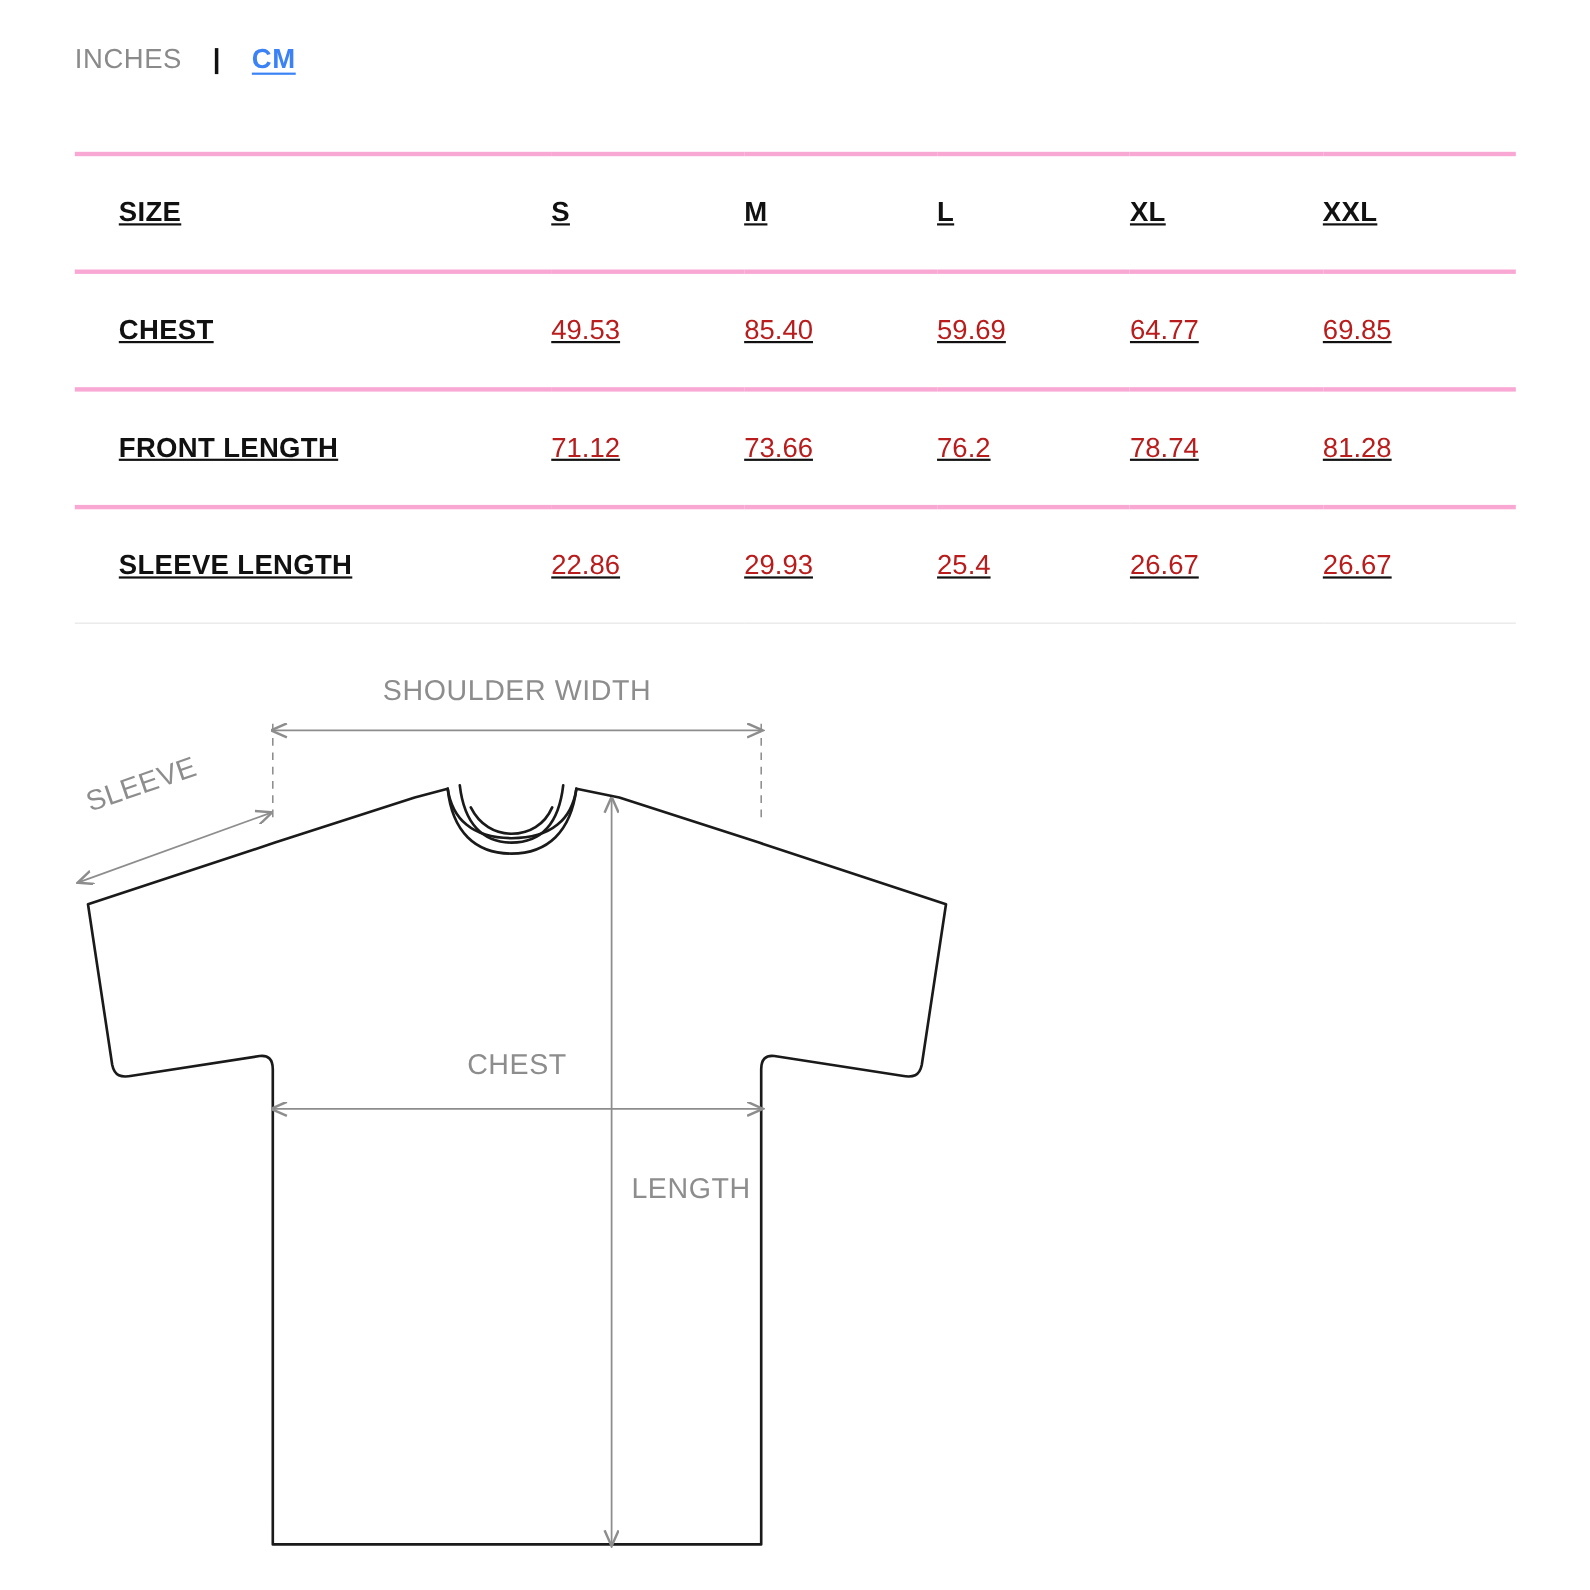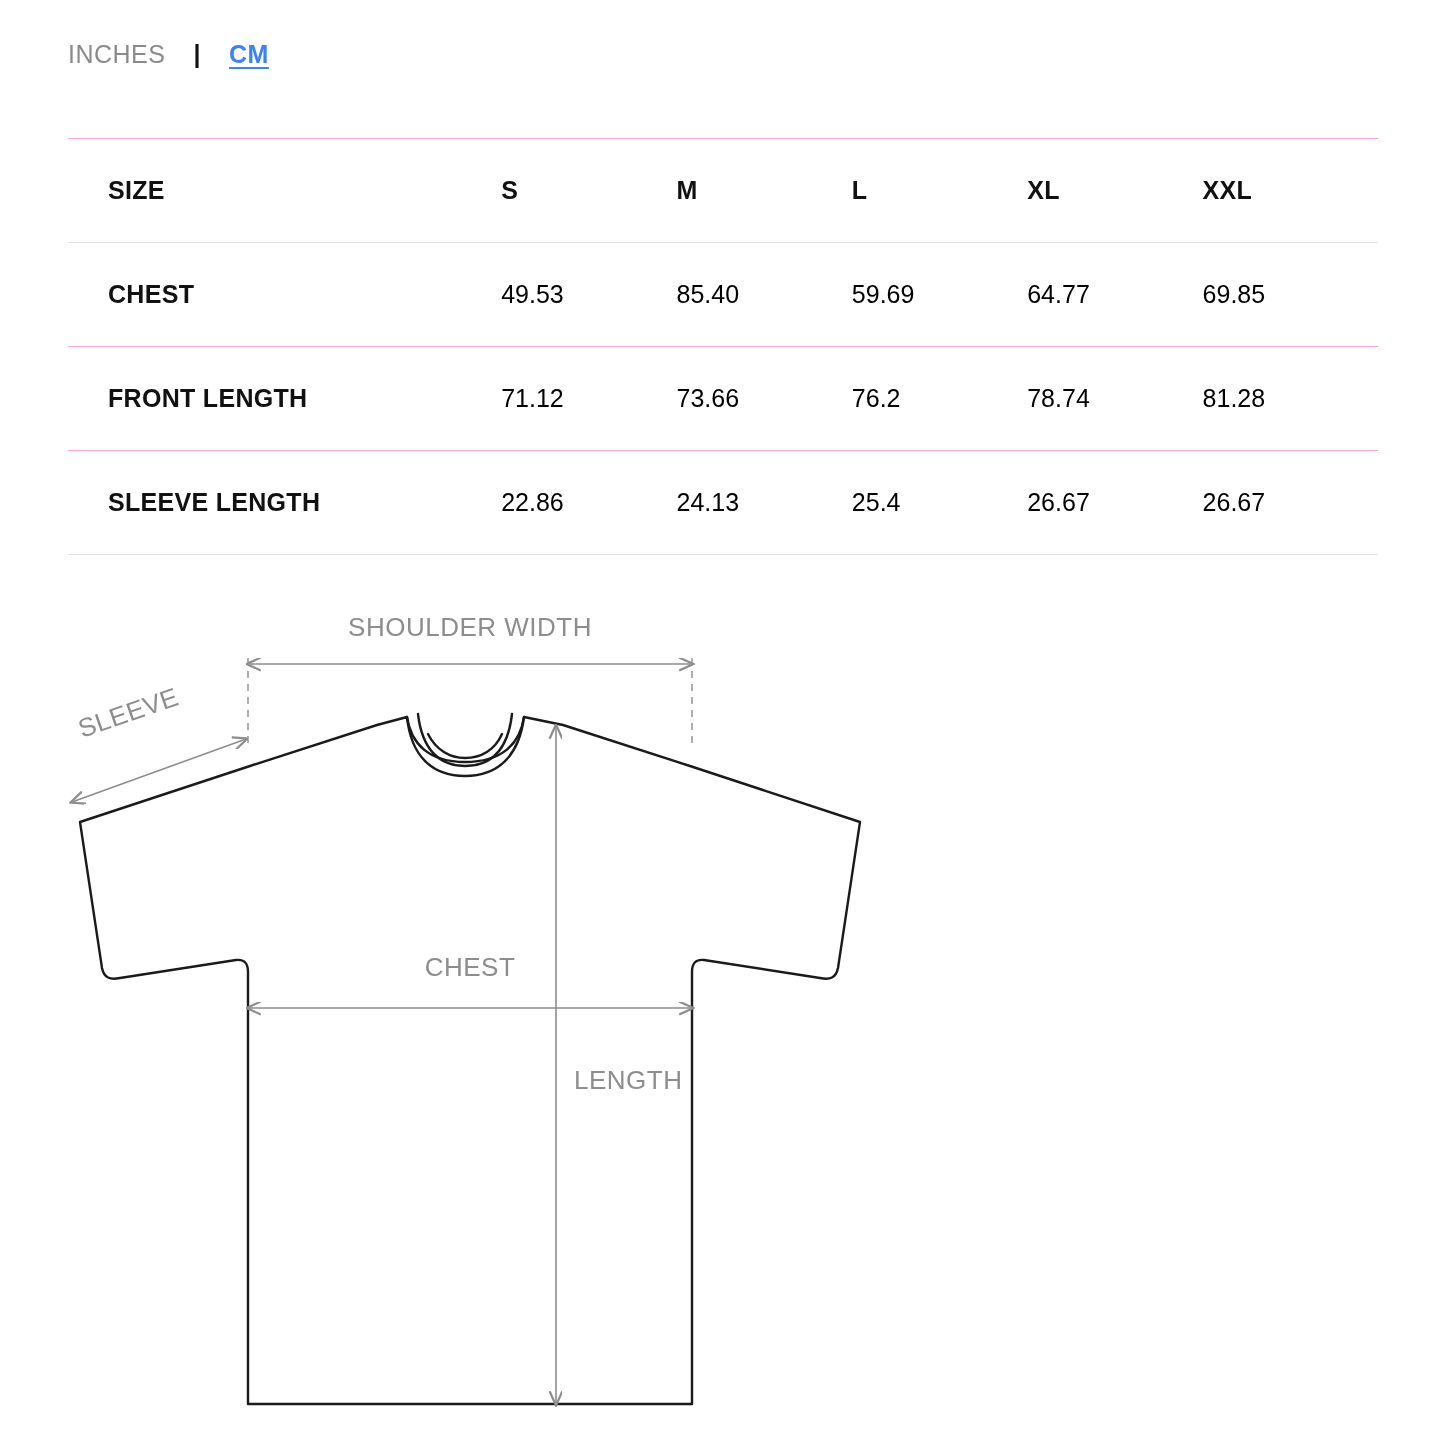--- a/index.html
+++ b/index.html
@@ -52,21 +52,22 @@
 
   
   .size-table {
     position: absolute;
     left: 68px;
     top: 122px;
     width: 1310px;
     border-collapse: collapse;
   }
   .size-table tr {
-    border-top: 1px solid #f9a8d4;
+    border-top: 4px solid #f9a8d4;
+    text-decoration: underline;
   }
   .size-table tr:last-child {
     border-bottom: 1px solid #e3e3e3;
   }
   .size-table th, .size-table td {
     text-align: left;
     padding: 0;
     height: 103px;
     vertical-align: middle;
     font-size: 25px;
@@ -79,21 +80,21 @@
     width: 405px;
     letter-spacing: 0.3px;
   }
   .size-table th.col-head {
     font-weight: 700;
     color: #111111;
     letter-spacing: 0.3px;
   }
   .size-table td.val {
     font-weight: 400;
-    color: #000000;
+    color: #b91c1c;
   }
   .size-table .c1 { width: 180px; }
   .size-table .c2 { width: 180px; }
   .size-table .c3 { width: 180px; }
   .size-table .c4 { width: 180px; }
   .size-table .c5 { width: 180px; }
 
   
   .diagram {
     position: absolute;
@@ -147,21 +148,21 @@
         <td class="row-head">FRONT LENGTH</td>
         <td class="val">71.12</td>
         <td class="val">73.66</td>
         <td class="val">76.2</td>
         <td class="val">78.74</td>
         <td class="val">81.28</td>
       </tr>
       <tr>
         <td class="row-head">SLEEVE LENGTH</td>
         <td class="val">22.86</td>
-        <td class="val">24.13</td>
+        <td class="val">29.93</td>
         <td class="val">25.4</td>
         <td class="val">26.67</td>
         <td class="val">26.67</td>
       </tr>
     </tbody>
   </table>
 
   <div class="diagram">
     <svg width="880" height="830" viewBox="0 0 880 830" xmlns="http://www.w3.org/2000/svg">
       <defs>

